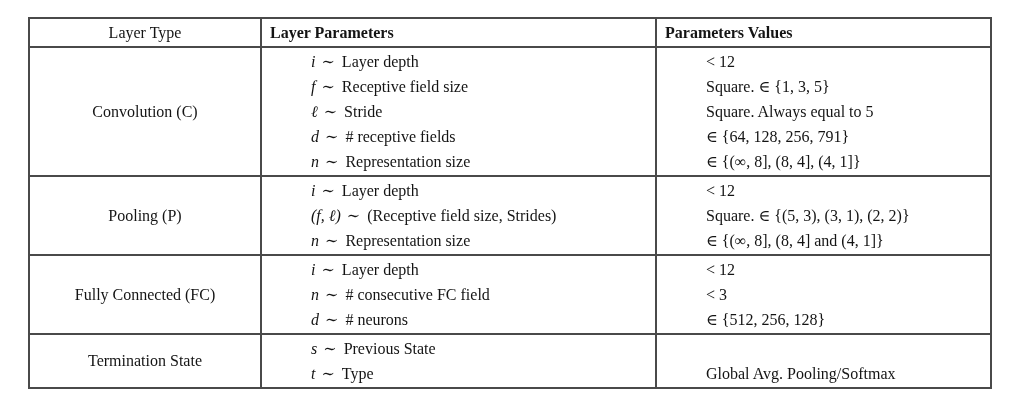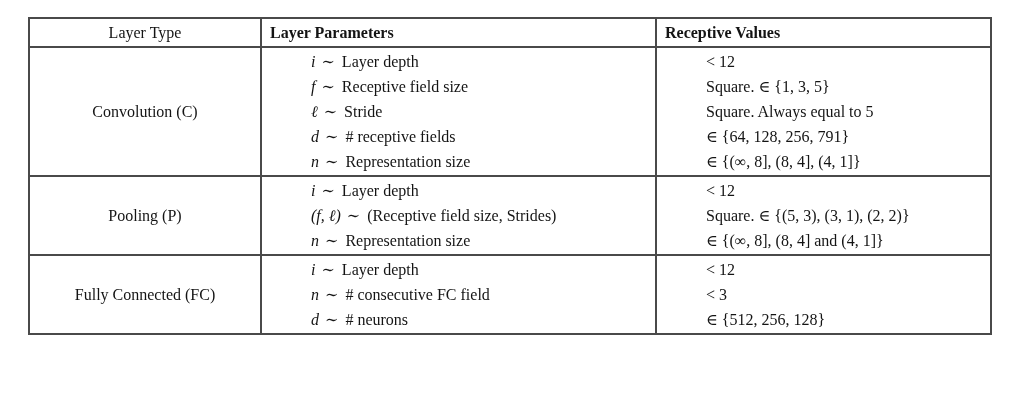--- a/index.html
+++ b/index.html
@@ -84,21 +84,21 @@
   <table class="params-table">
     <colgroup>
       <col class="c1">
         <col class="c2">
         <col class="c3">
     </colgroup>
     <thead>
       <tr>
         <th class="hc1">Layer Type</th>
         <th class="hc2">Layer Parameters</th>
-        <th class="hc3">Receptive Values</th>
+        <th class="hc3">Parameters Values</th>
       </tr>
     </thead>
     <tbody>
 
       <tr>
         <td class="type-cell">Convolution (C)</td>
         <td class="param-cell">
           <div class="line"><span class="mvar">i</span><span class="tilde">∼</span><span>Layer depth</span></div>
           <div class="line"><span class="mvar">f</span><span class="tilde">∼</span><span>Receptive field size</span></div>
           <div class="line"><span class="mvar">ℓ</span><span class="tilde">∼</span><span>Stride</span></div>
@@ -135,16 +135,27 @@
           <div class="line"><span class="mvar">n</span><span class="tilde">∼</span><span># consecutive FC field</span></div>
           <div class="line"><span class="mvar">d</span><span class="tilde">∼</span><span># neurons</span></div>
         </td>
         <td class="value-cell">
           <div class="line">&lt; 12</div>
           <div class="line">&lt; 3</div>
           <div class="line">∈ {512, 256, 128}</div>
         </td>
       </tr>
 
+      <tr>
+        <td class="type-cell">Termination State</td>
+        <td class="param-cell">
+          <div class="line"><span class="mvar">s</span><span class="tilde">∼</span><span>Previous State</span></div>
+          <div class="line"><span class="mvar">t</span><span class="tilde">∼</span><span>Type</span></div>
+        </td>
+        <td class="value-cell">
+          <div class="line"></div>
+          <div class="line">Global Avg. Pooling/Softmax</div>
+        </td>
+      </tr>
 
     </tbody>
   </table>
 </div>
 
 </body></html>

